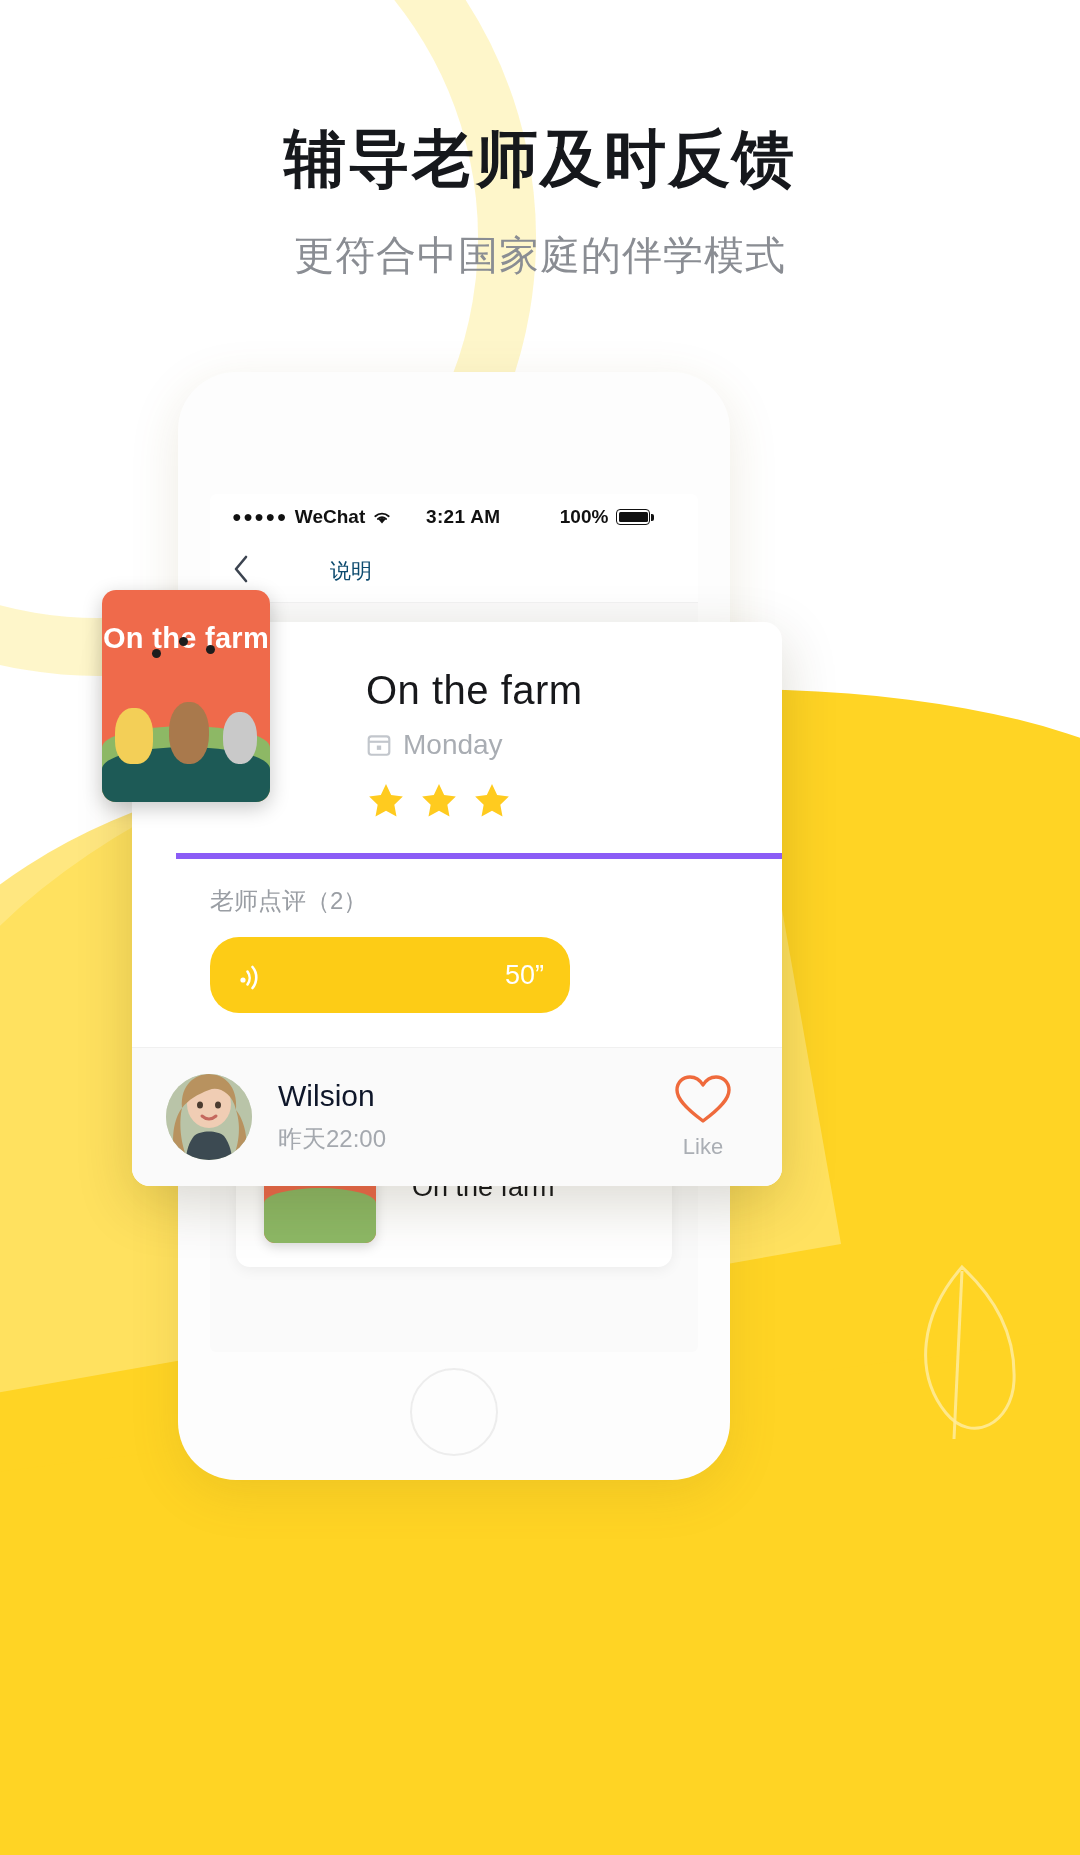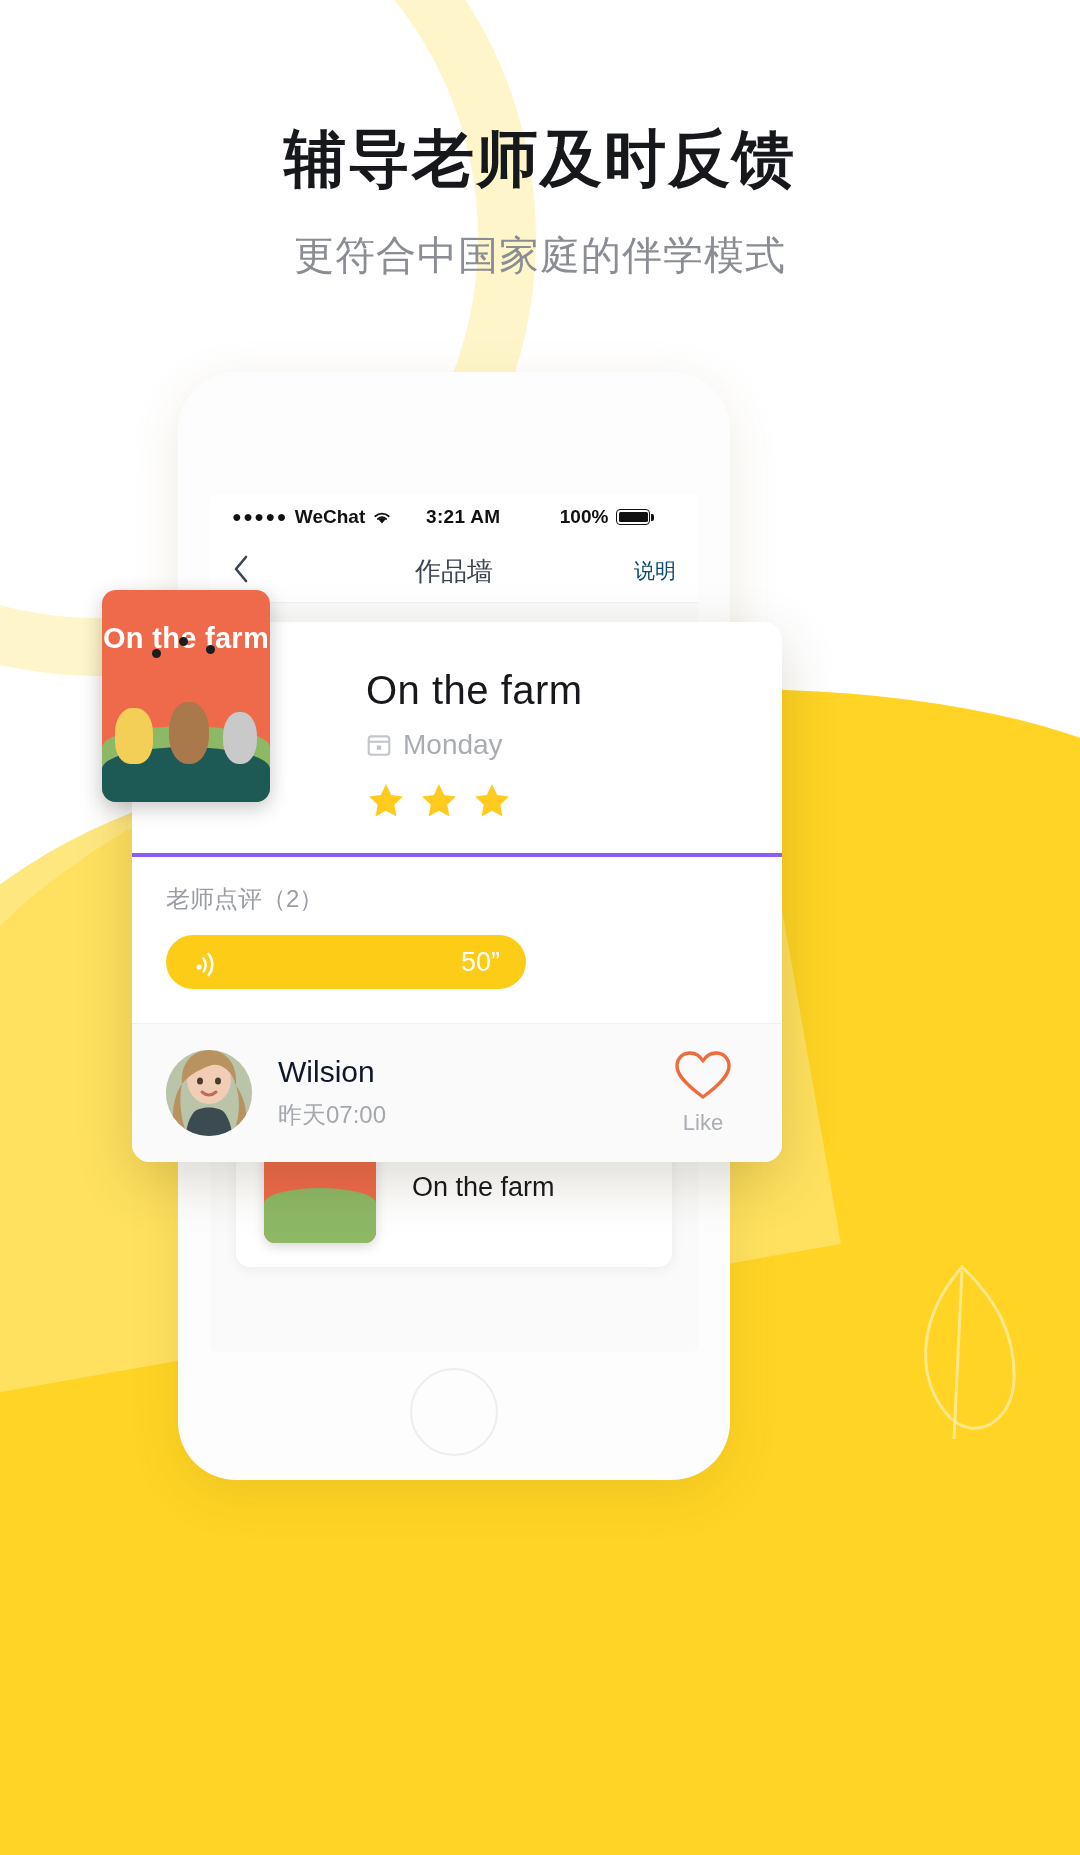--- a/index.html
+++ b/index.html
@@ -128,24 +128,24 @@
   }
   .detail-thumb.shadowcard:after{
     content:"";position:absolute;right:-8px;top:8px;width:12px;bottom:8px;
     background:#fff;border-radius:0 12px 12px 0;z-index:-1;
   }
   .detail-body{margin-left:200px;padding-top:16px;}
   .d-title{font-size:40px;color:#17181b;font-weight:500;letter-spacing:.5px;}
   .d-meta{margin-top:16px;font-size:28px;color:#a9adb3;display:flex;align-items:center;gap:11px;}
   .d-stars{margin-top:20px;display:flex;gap:13px;}
 
-  .detail-mid{border-top:4px solid #8b5cf6;padding:26px 34px 34px 34px;}
+  .detail-mid{border-top:6px solid #8b5cf6;padding:26px 34px 34px 34px;margin-left:44px;}
   .mid-label{font-size:24px;color:#9a9ea4;}
   .audio-bar{
-    margin-top:20px;width:360px;height:54px;border-radius:29px;background:#fdcc16;
+    margin-top:20px;width:360px;height:76px;border-radius:29px;background:#fdcc16;
     display:flex;align-items:center;justify-content:space-between;
     padding:13px 26px;box-sizing:border-box;
   }
   .audio-dur{color:#fff;font-size:27px;font-weight:500;}
 
   .detail-bottom{
     border-top:1px solid #f0f0f0;background:#fafafa;border-radius:0 0 18px 18px;
     padding:26px 34px;display:flex;align-items:center;
   }
   .avatar{
@@ -223,21 +223,20 @@
           </span>
       </div>
     </div>
 
     <div class="navbar">
       <div class="nav-back">
         <svg width="18" height="30" viewBox="0 0 18 30">
           <path d="M14 3 L4 15 L14 27" stroke="#3c4450" stroke-width="2.6" fill="none" stroke-linecap="round" stroke-linejoin="round"></path>
         </svg>
       </div>
-      <div class="nav-title">作品墙</div>
       <div class="nav-action">说明</div>
     </div>
 
     <div class="phone-list" style="margin-top:300px;">
 
       <div class="mini-card">
         <div class="mini-thumb">
           <div class="art art-what">
             <div class="art-cap">What's this?</div>
             <div class="art-ground"></div>
@@ -349,21 +348,21 @@
         <path d="M16 34 C12 52 16 74 22 86 L10 86 C4 66 8 44 16 34 Z" fill="#b8925f"></path>
         <path d="M70 36 C76 54 72 74 66 86 L78 86 C84 66 78 46 70 36 Z" fill="#b8925f"></path>
         <ellipse cx="34" cy="31" rx="3" ry="3.6" fill="#4a3b2f"></ellipse>
         <ellipse cx="52" cy="31" rx="3" ry="3.6" fill="#4a3b2f"></ellipse>
         <path d="M36 42 Q43 48 50 42" stroke="#c4685e" stroke-width="3" fill="none" stroke-linecap="round"></path>
         <path d="M28 62 C34 56 52 56 58 62 C64 70 66 80 66 86 L20 86 C20 78 23 68 28 62 Z" fill="#3c4a52"></path>
       </svg>
     </div>
     <div class="user-info">
       <div class="user-name">Wilsion</div>
-      <div class="user-time">昨天07:00</div>
+      <div class="user-time">昨天22:00</div>
     </div>
     <div class="like-btn">
       <svg width="58" height="52" viewBox="0 0 58 52">
         <path d="M29 47 C10 33 3 24 3 16 C3 8 9 3 16 3 C21 3 26 6 29 11 C32 6 37 3 42 3 C49 3 55 8 55 16 C55 24 48 33 29 47 Z" fill="none" stroke="#ef6a3c" stroke-width="3.4" stroke-linejoin="round"></path>
       </svg>
       <div class="like-label">Like</div>
     </div>
   </div>
 </div>
 

